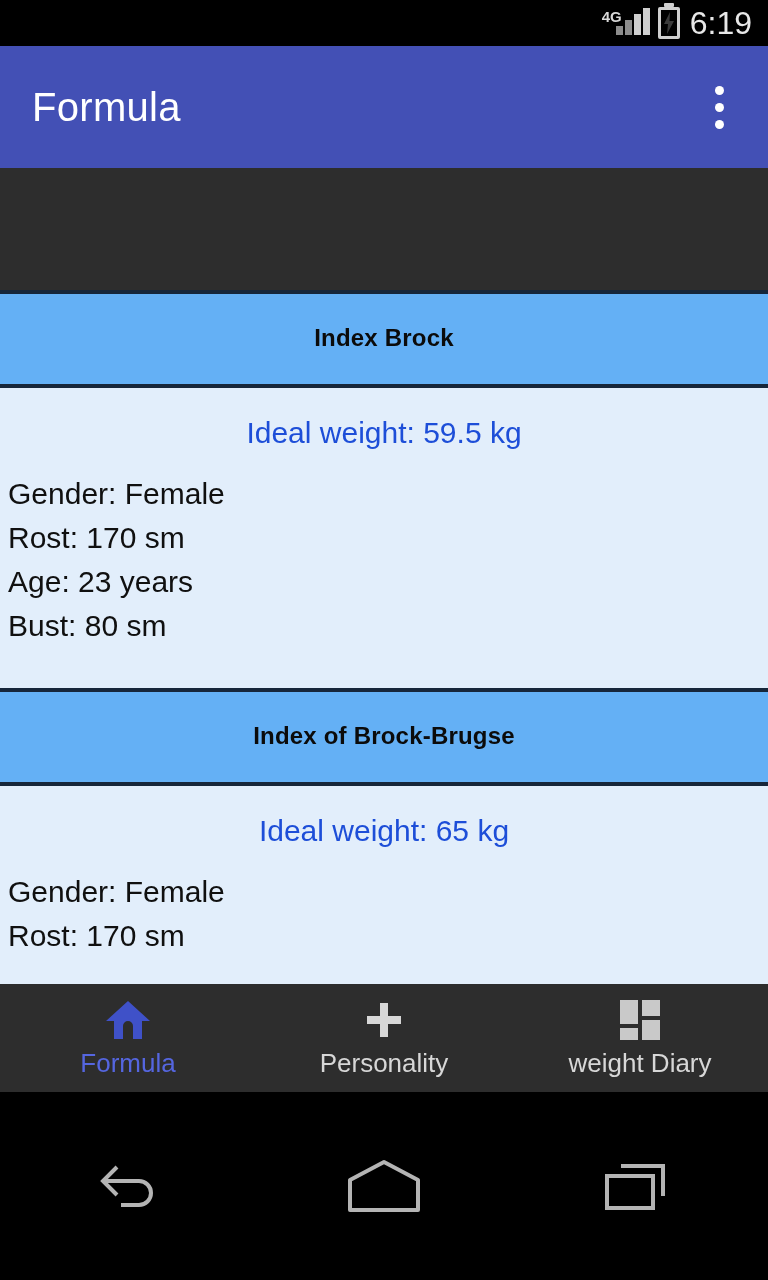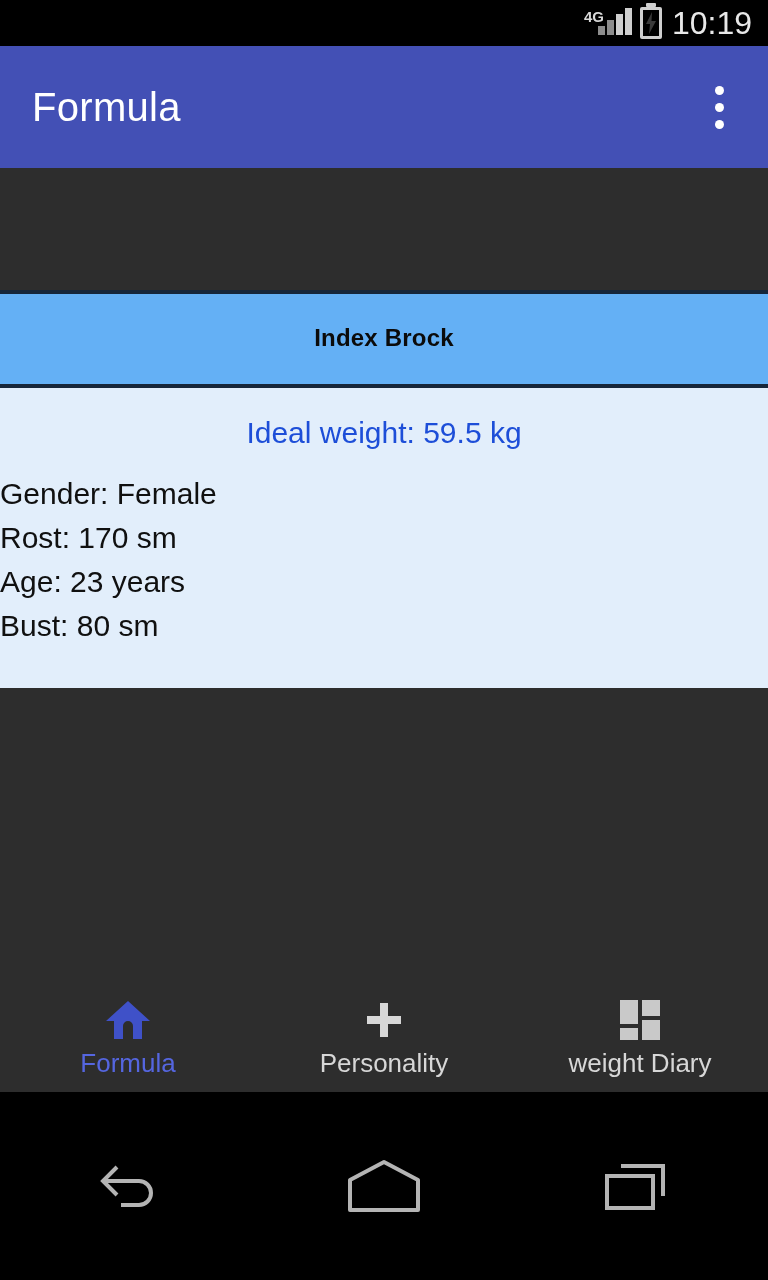--- a/index.html
+++ b/index.html
@@ -47,21 +47,21 @@
 
   .card-header{
     background:#64b0f5; text-align:center;
     border-top:4px solid #16263a; border-bottom:4px solid #16263a;
     padding:30px 12px 32px;
   }
   .card-header h2{ font-size:24px; font-weight:bold; color:#0b0b0b; letter-spacing:.2px; }
 
   .card-body{ background:#e2eefb; padding:24px 0 40px; }
   .ideal{ text-align:center; font-size:30px; color:#1d4ed8; padding:4px 0 22px; }
-  .detail-list{ }
+  .detail-list{ padding-left:8px; }
   .detail-list div{ font-size:30px; color:#101010; line-height:44px; white-space:nowrap; }
 
   
   .tabbar{
     position:absolute; left:0; bottom:188px; width:768px; height:108px;
     background:#2d2d2d; display:flex; align-items:center;
   }
   .tab{ flex:1; display:flex; flex-direction:column; align-items:center; gap:6px; cursor:pointer; }
   .tab-label{ font-size:26px; color:#d7d7d7; }
   .tab.active .tab-label{ color:#5566e0; }
@@ -88,21 +88,21 @@
           <i></i>
           <i></i>
           <i></i>
         </span>
     </div>
     <div class="sb-batt">
       <svg viewBox="0 0 12 22">
           <polygon points="7,0 1,12 5,12 4,22 11,9 6.5,9" fill="#3a3a3a"></polygon>
         </svg>
     </div>
-    <div class="sb-time">10:19</div>
+    <div class="sb-time">6:19</div>
   </div>
 
   <div class="appbar">
     <div class="appbar-title">Formula</div>
     <div class="overflow">
       <span></span>
         <span></span>
         <span></span>
     </div>
   </div>
@@ -118,20 +118,33 @@
         <div class="ideal">Ideal weight: 59.5 kg</div>
         <div class="detail-list">
           <div>Gender: Female</div>
           <div>Rost: 170 sm</div>
           <div>Age: 23 years</div>
           <div>Bust: 80 sm</div>
         </div>
       </div>
     </div>
 
+    <div class="card">
+      <div class="card-header">
+        <h2>Index of Brock-Brugse</h2>
+      </div>
+      <div class="card-body">
+        <div class="ideal">Ideal weight: 65 kg</div>
+        <div class="detail-list">
+          <div>Gender: Female</div>
+          <div>Rost: 170 sm</div>
+
+        </div>
+      </div>
+    </div>
   </div>
 
   <div class="tabbar">
 
     <div class="tab active">
       <div class="tab-icon">
         <svg width="46" height="42" viewBox="0 0 46 42">
           <path d="M23 2 L45 22 L37 22 L37 40 L28 40 L28 27 A5 5 0 0 0 18 27 L18 40 L9 40 L9 22 L1 22 Z" fill="#3f51c8"></path>
         </svg>
       </div>

